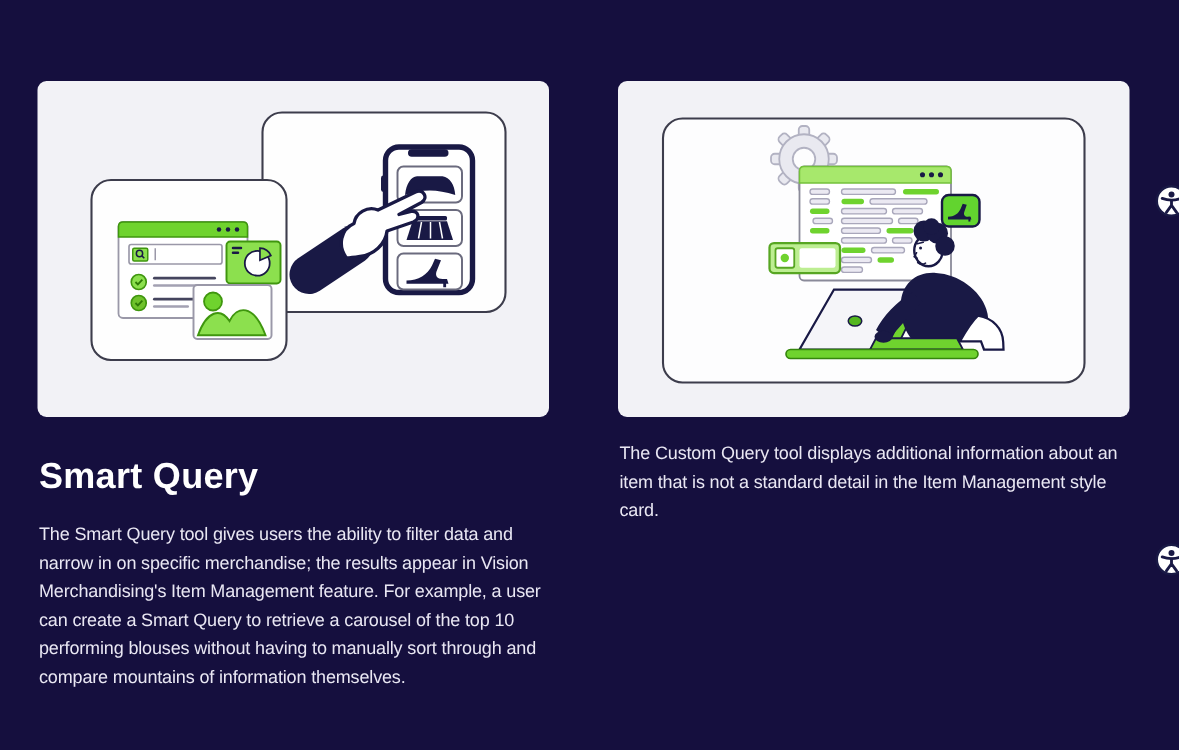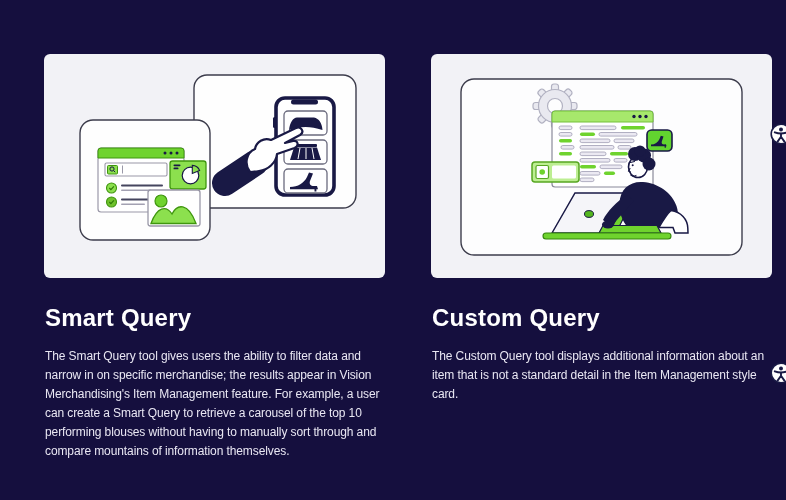--- a/index.html
+++ b/index.html
@@ -1,21 +1,21 @@
 <!DOCTYPE html>
 <html><head>
 <meta charset="utf-8">
 <style>
   html,body{margin:0;padding:0;}
   body{
     width:786px;height:500px;position:relative;overflow:hidden;
     background:#150f3e;
     font-family:"Liberation Sans", sans-serif;
   }
-  .columns{position:absolute;left:44px;top:54px;display:flex;gap:46px;}
+  .columns{position:absolute;left:25px;top:54px;display:flex;gap:46px;}
   .section{width:341px;}
   .card{
     width:341px;height:224px;background:#f2f2f6;border-radius:6px;
     overflow:hidden;
   }
   .card svg{display:block;}
   h2.heading{
     color:#ffffff;font-size:24px;font-weight:bold;letter-spacing:.2px;
     margin:26px 0 0 1px;
   }
@@ -213,21 +213,20 @@
           <path d="M212,128 C199,127 189,135 188.5,149 C188,158 191,167 197,173.5 L241,173.5 C246.5,169.5 248.5,161 245.5,152 C241.5,139.5 227,128.8 212,128 Z" fill="#191945"></path>
           <path d="M196,141 C186,147 176.5,157 172,166 L180,172.5 C188,164 197,153 203,147 Z" fill="#191945"></path>
           <path d="M240,156.5 C250,158 256.5,165 256.8,174 L257,179 L244,179 L242,173.5 L228,173.5 C232,166.5 235.5,160.5 240,156.5 Z" fill="#ffffff" stroke="#191945" stroke-width="1.5"></path>
         </g>
 
         <path d="M172,171.5 L226,171.5 L230,179 L168,179 Z" fill="#6fd32e" stroke="#191945" stroke-width="1.2"></path>
         <ellipse cx="177" cy="170.5" rx="6" ry="4" fill="#191945"></ellipse>
         <rect x="112" y="179" width="128" height="6" rx="3" fill="#6fd32e" stroke="#35860d" stroke-width="1.1"></rect>
       </svg>
     </div>
-    <h2 class="heading">Custom Query</h2>
     <p class="body-text">The Custom Query tool displays additional information about an item that is not a standard detail in the Item Management style card.</p>
   </div>
 </div>
 
 <button class="a11y-btn top">
   <svg viewBox="0 0 22 22" width="22" height="22">
     <circle cx="11" cy="11" r="9.8" fill="#ffffff" stroke="#191945" stroke-width="1.6"></circle>
     <circle cx="11" cy="6.6" r="2" fill="#191945"></circle>
     <path d="M4.8,9.3 Q11,11.6 17.2,9.3" fill="none" stroke="#191945" stroke-width="1.9" stroke-linecap="round"></path>
     <path d="M11,10.6 L11,13.8 M11,13.8 L7.6,18.6 M11,13.8 L14.4,18.6" fill="none" stroke="#191945" stroke-width="1.9" stroke-linecap="round"></path>

